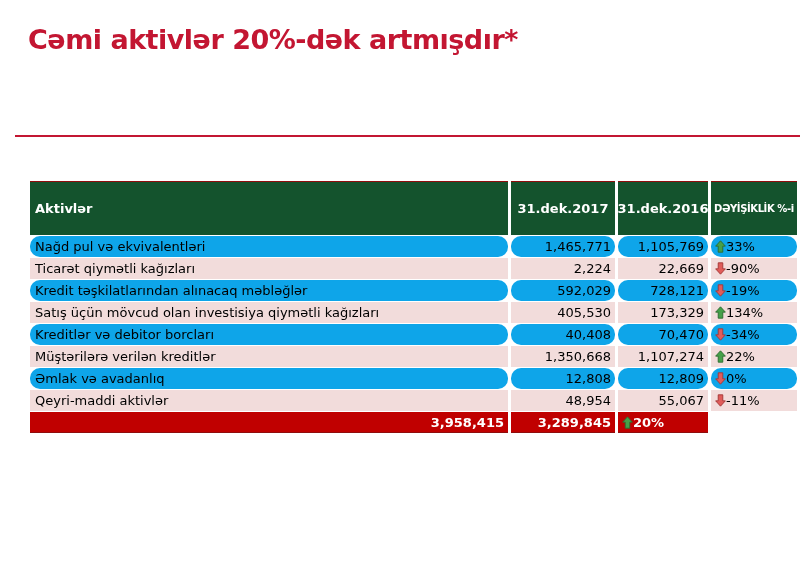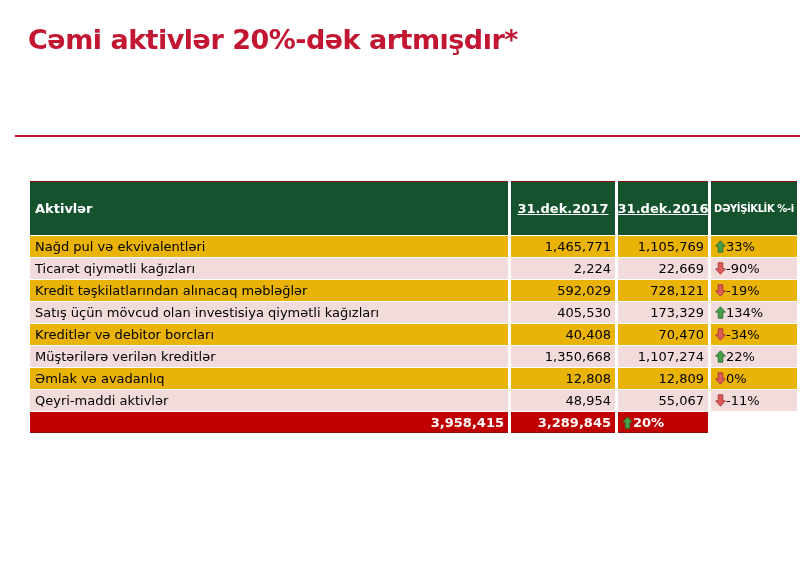--- a/index.html
+++ b/index.html
@@ -54,28 +54,28 @@
     overflow: hidden;
     white-space: nowrap;
   }
   .header .cell {
     background: #14532d;
     color: #ffffff;
     font-weight: 700;
     border-top: 1px solid #8f0d0d;
   }
   .header .c-label { padding-left: 5px; justify-content: flex-start; }
-  .header .c-date { justify-content: center; text-decoration: underline; }
+  .header .c-date { justify-content: center; }
   .header .c-change {
     padding-left: 3px;
     justify-content: flex-start;
     font-size: 10px;
     letter-spacing: -0.4px;
   }
-  .shade-a .cell { background: #eab308; }
+  .shade-a .cell { background: #0ea5e9; border-radius: 10px; }
   .shade-b .cell { background: #F2DCDB; }
   .total .cell { background: #C00000; color: #ffffff; font-weight: 700; border-bottom: 1px solid #8f0d0d; }
   .c-label { padding-left: 5px; justify-content: flex-start; }
   .c-num { justify-content: flex-end; padding-right: 4px; }
   .c-change { padding-left: 2px; }
   .arrow { display: inline-flex; align-items: center; flex: 0 0 auto; margin-left: 2px; }
   .arrow svg { display: block; }
   .arrow svg path { stroke-width: 1; stroke-linejoin: miter; }
   .arrow.up svg path { fill: #45A049; stroke: #2C6B2F; }
   .arrow.down svg path { fill: #E05C5A; stroke: #A33634; }

